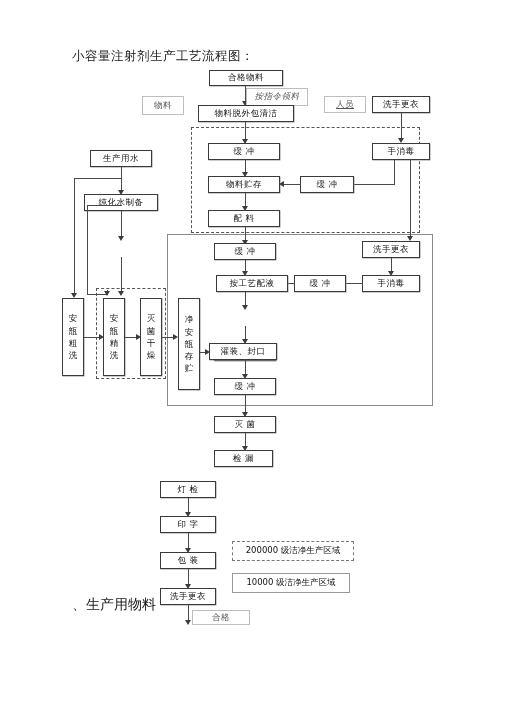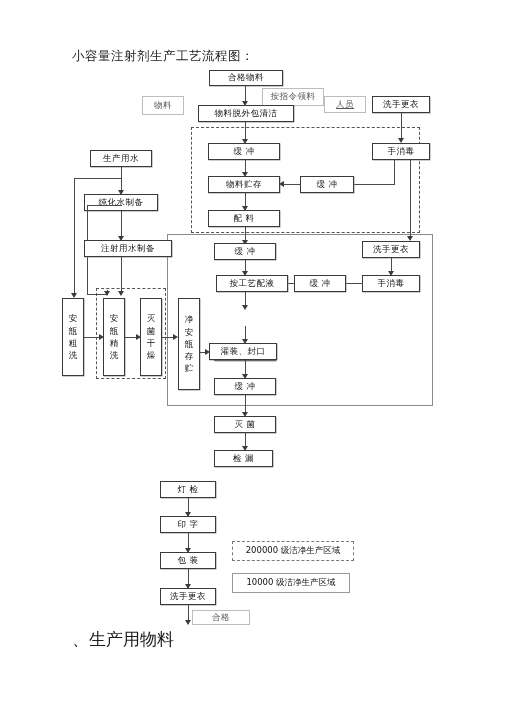--- a/index.html
+++ b/index.html
@@ -18,22 +18,22 @@
   .title{
     position:absolute;
     left:72px; top:48px;
     font-size:12.5px;
     color:#1b1b1b;
     letter-spacing:0.5px;
     white-space:nowrap;
   }
   .footnote{
     position:absolute;
-    left:72px; top:628px;
-    font-size:17px;
+    left:72px; top:596px;
+    font-size:14px;
     color:#1b1b1b;
     white-space:nowrap;
   }
   
   .node{
     position:absolute;
     box-sizing:border-box;
     border:1px solid #555;
     background:#ffffff;
     display:flex;
@@ -120,21 +120,21 @@
   <div class="zone solid" style="left:167px;top:234px;width:266px;height:172px;"></div>
 
   <div class="zone dashed" style="left:96px;top:288px;width:70px;height:91px;"></div>
 
   <div class="node light" style="left:142px;top:96px;width:42px;height:19px;">物料</div>
   <div class="node light" style="left:324px;top:96px;width:42px;height:17px;text-decoration:underline;">人员</div>
 
   <div class="node bold" style="left:209px;top:70px;width:74px;height:16px;">合格物料</div>
   <div class="ln v" style="left:245px;top:86px;height:17px;"></div>
   <div class="ar down" style="left:242px;top:101px;"></div>
-  <div class="node light" style="left:262px;top:88px;width:62px;height:18px;">按指令领料</div>
+  <div class="node light" style="left:246px;top:88px;width:62px;height:18px;font-style:italic;">按指令领料</div>
 
   <div class="node bold" style="left:198px;top:105px;width:96px;height:17px;">物料脱外包清洁</div>
   <div class="ln v" style="left:245px;top:122px;height:19px;"></div>
   <div class="ar down" style="left:242px;top:139px;"></div>
 
   <div class="node bold" style="left:208px;top:143px;width:72px;height:17px;">缓  冲</div>
   <div class="ln v" style="left:245px;top:160px;height:15px;"></div>
   <div class="ar down" style="left:242px;top:172px;"></div>
 
   <div class="node bold" style="left:208px;top:176px;width:72px;height:17px;">物料贮存</div>
@@ -228,21 +228,20 @@
   <div class="node bold" style="left:84px;top:194px;width:74px;height:17px;">纯化水制备</div>
   <div class="ln v" style="left:121px;top:211px;height:28px;"></div>
   <div class="ar down" style="left:118px;top:236px;"></div>
 
   <div class="ln h" style="left:87px;top:205px;width:35px;"></div>
   <div class="ln v" style="left:87px;top:205px;height:90px;"></div>
   <div class="ln h" style="left:87px;top:294px;width:20px;"></div>
   <div class="ln v" style="left:107px;top:290px;height:5px;"></div>
   <div class="ar down" style="left:104px;top:291px;"></div>
 
-  <div class="node bold" style="left:84px;top:240px;width:88px;height:17px;">注射用水制备</div>
 
   <div class="ln v" style="left:121px;top:257px;height:36px;"></div>
   <div class="ar down" style="left:118px;top:291px;"></div>
 
   <div class="node bold vert" style="left:62px;top:298px;width:22px;height:78px;">
     <span>安</span>
     <span>瓿</span>
     <span>粗</span>
     <span>洗</span>
   </div>

